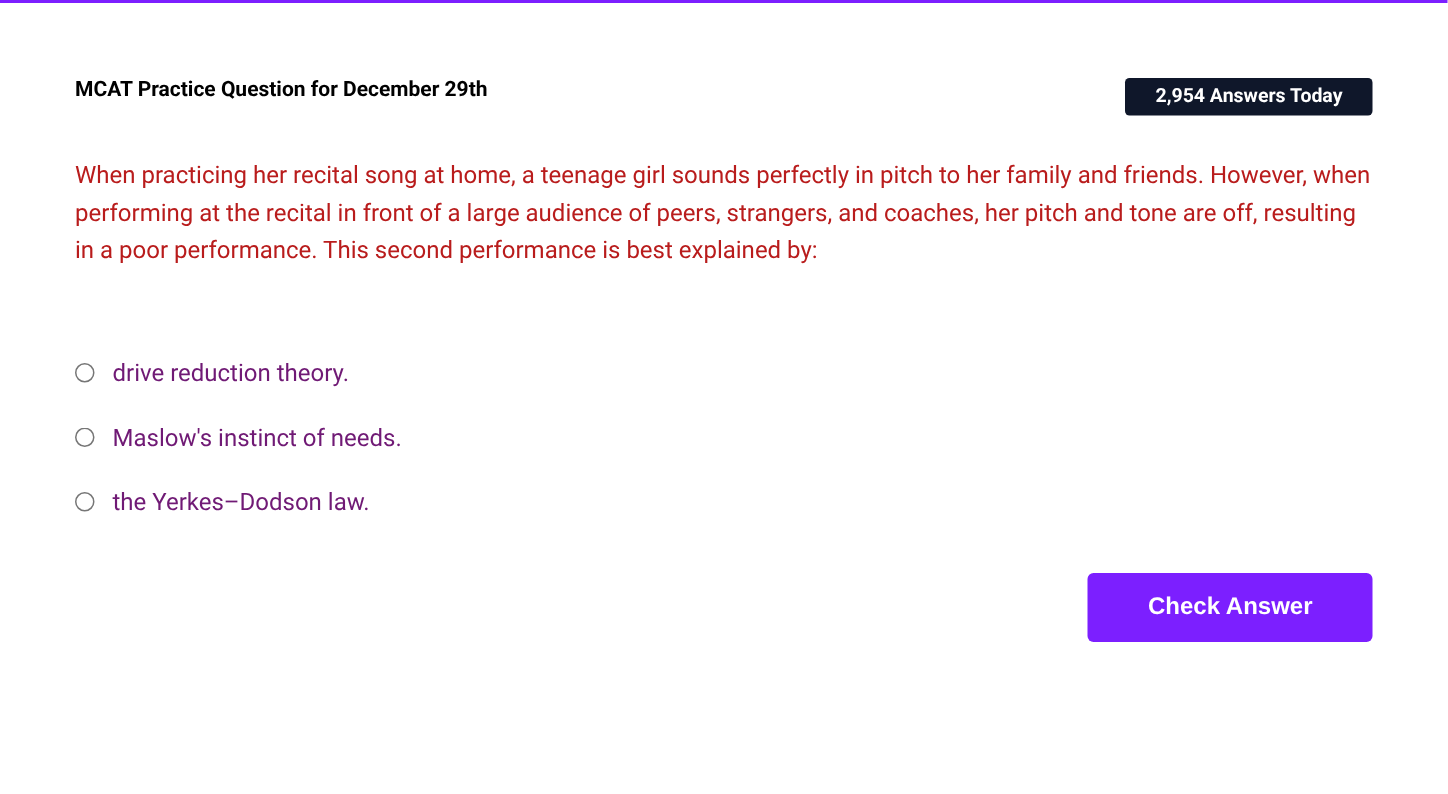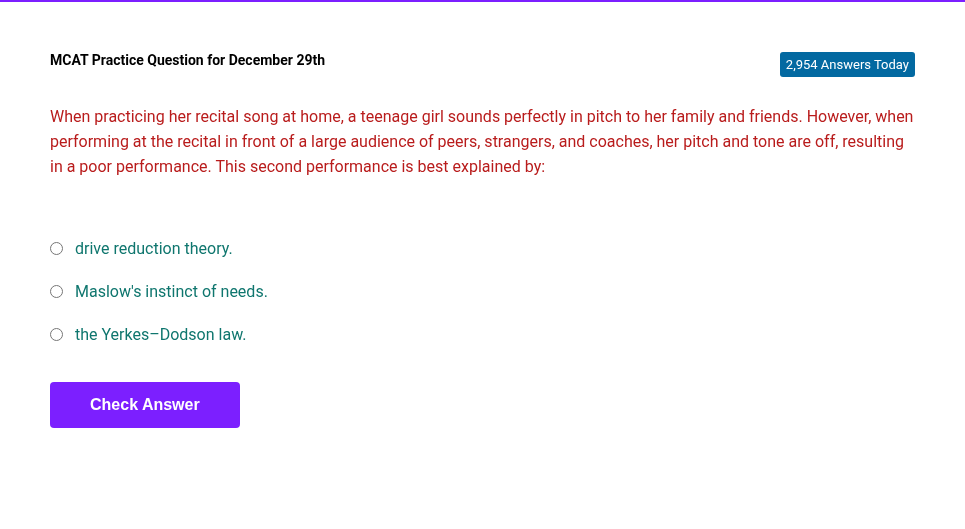--- a/index.html
+++ b/index.html
@@ -22,25 +22,25 @@
       justify-content: space-between;
       align-items: flex-start;
       margin-bottom: 28px;
     }
     .title {
       font-size: 14px;
       font-weight: 700;
       color: #000000;
     }
     .badge {
-      background: #0369a1;
+      background: #0f172a;
       color: #ffffff;
       font-size: 13px;
-      font-weight: 400;
-      padding: 5px 6px;
+      font-weight: 700;
+      padding: 5px 20px;
       border-radius: 3px;
       white-space: nowrap;
     }
     .question-text {
       font-size: 16px;
       color: #b91c1c;
       line-height: 1.55;
       margin-bottom: 60px;
     }
     .options {
@@ -57,25 +57,25 @@
     }
     .option input[type="radio"] {
       width: 13px;
       height: 13px;
       cursor: pointer;
       margin: 0;
       accent-color: #7c1fff;
     }
     .option-label {
       font-size: 16px;
-      color: #0f766e;
+      color: #701a75;
     }
     .button-row {
       display: flex;
-      justify-content: flex-start;
+      justify-content: flex-end;
     }
     .check-btn {
       background: #7c1fff;
       color: #ffffff;
       border: none;
       font-size: 16px;
       font-weight: 700;
       padding: 14px 40px;
       border-radius: 4px;
       cursor: pointer;

